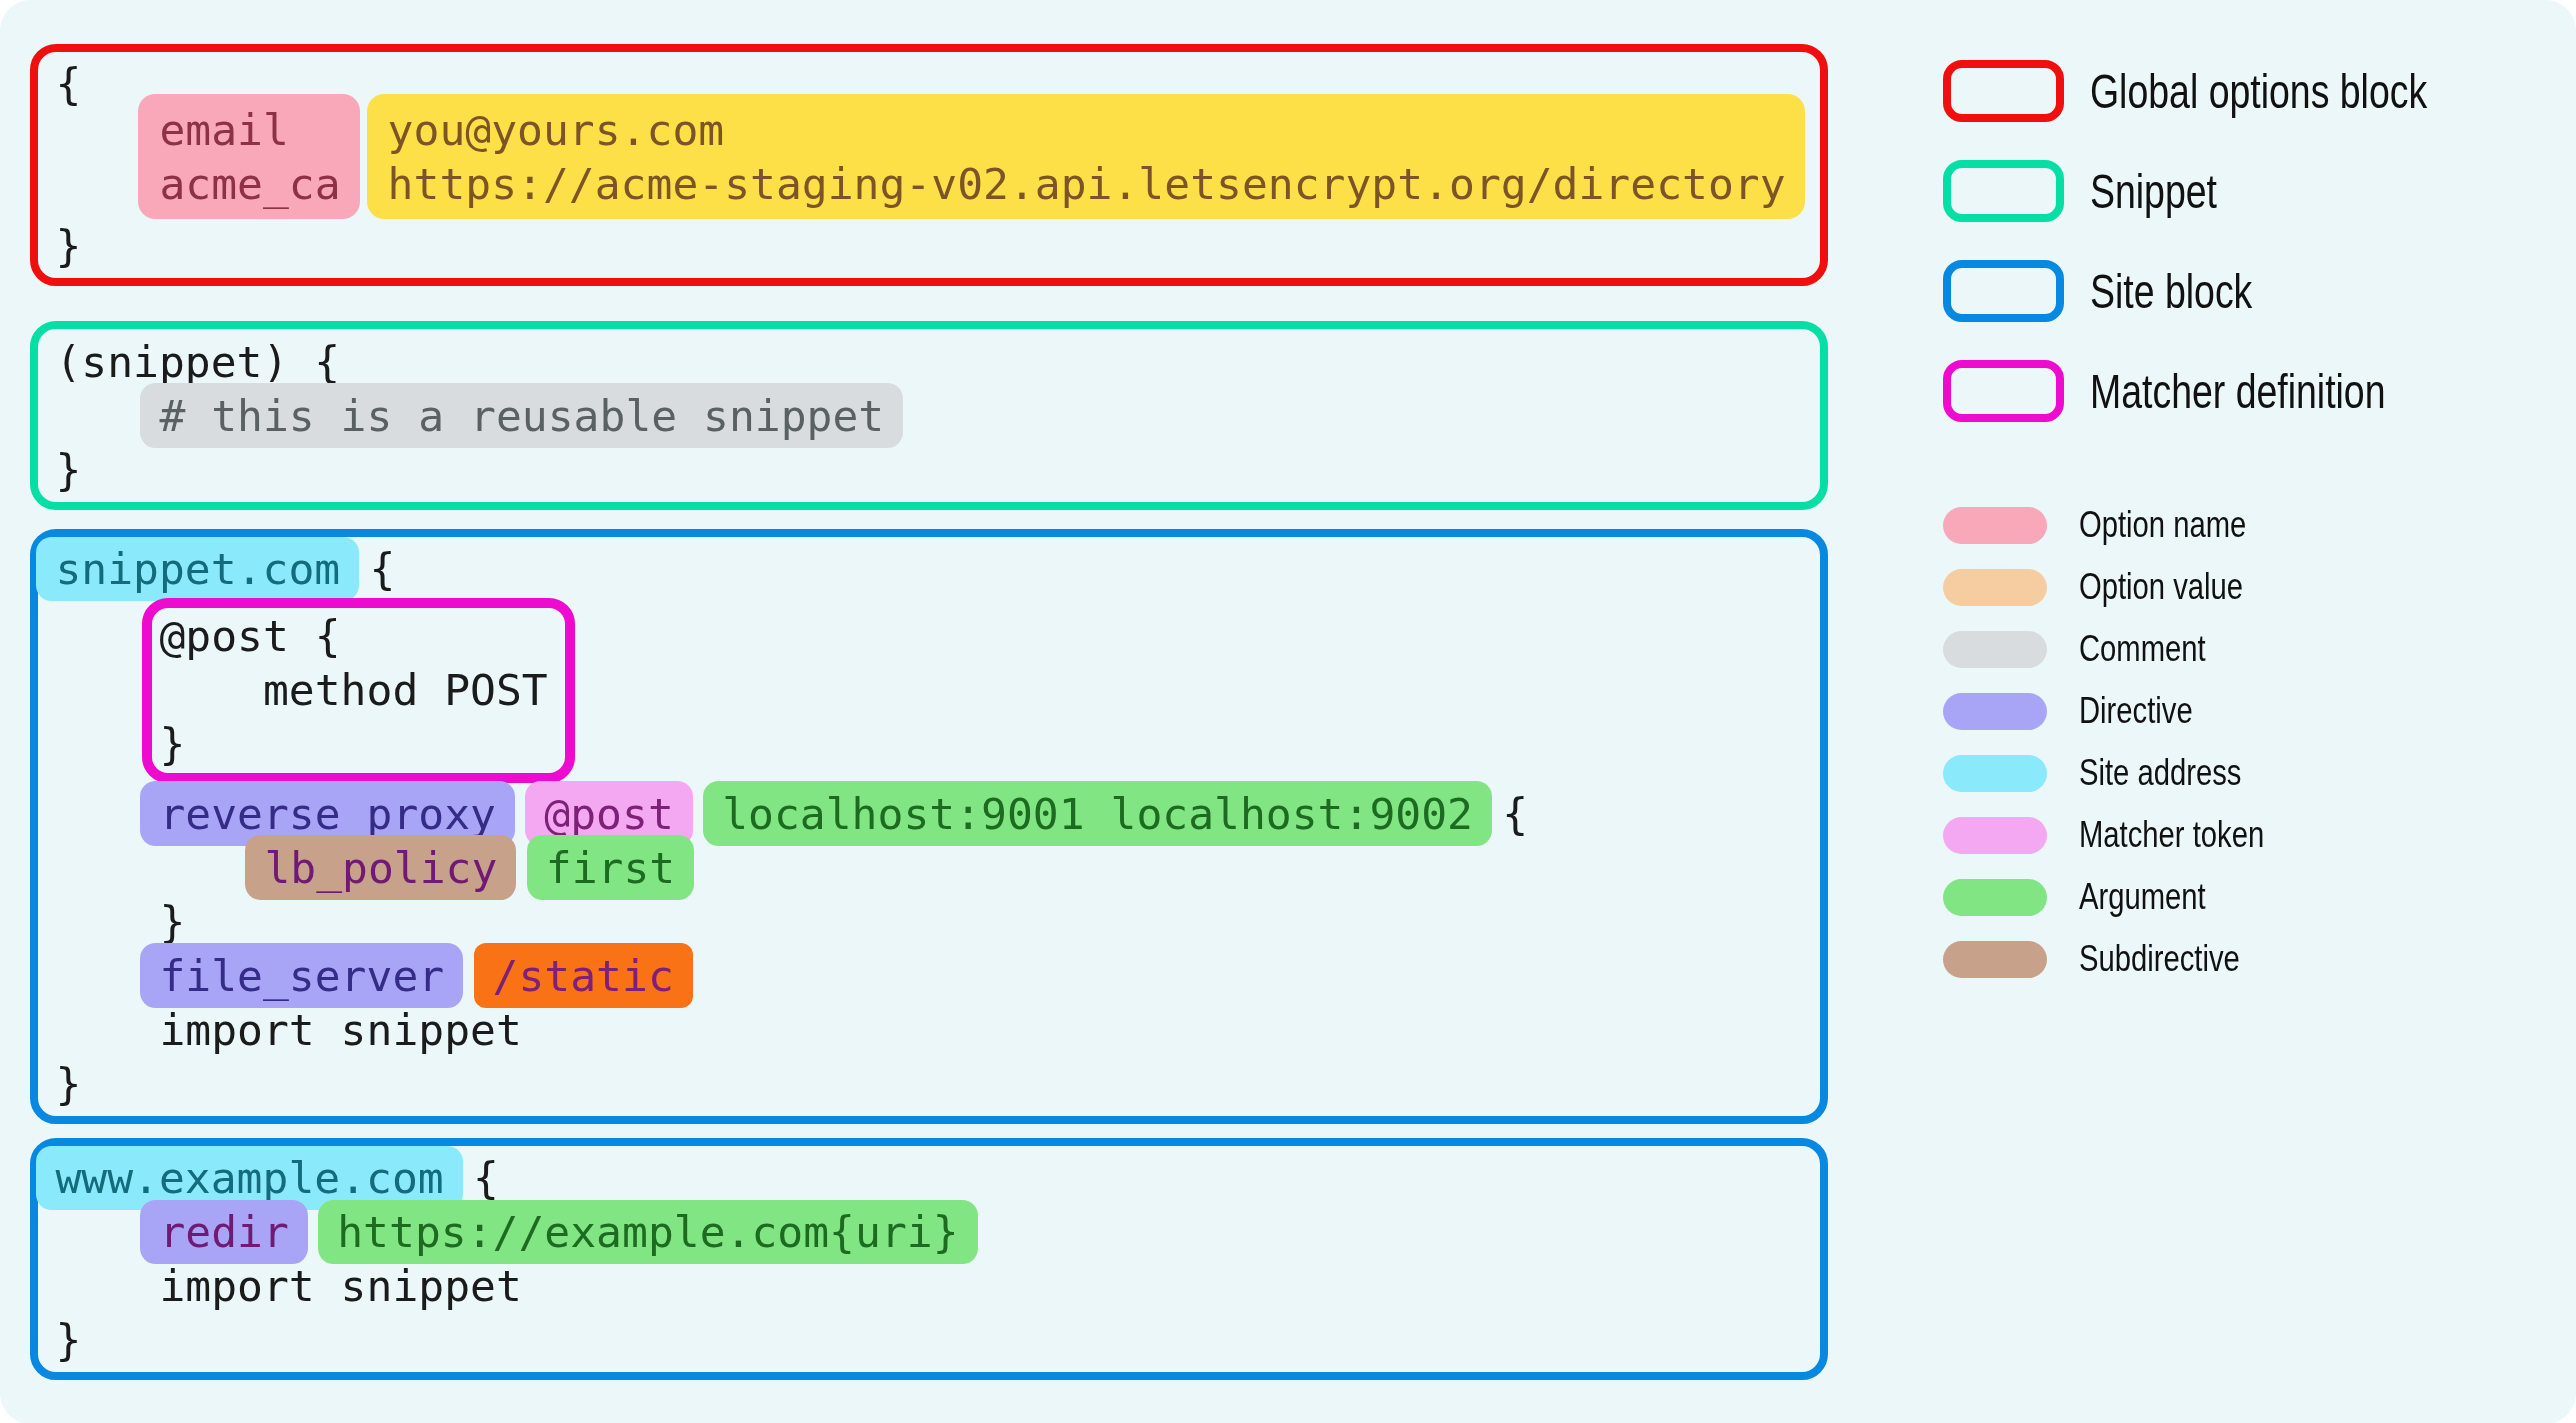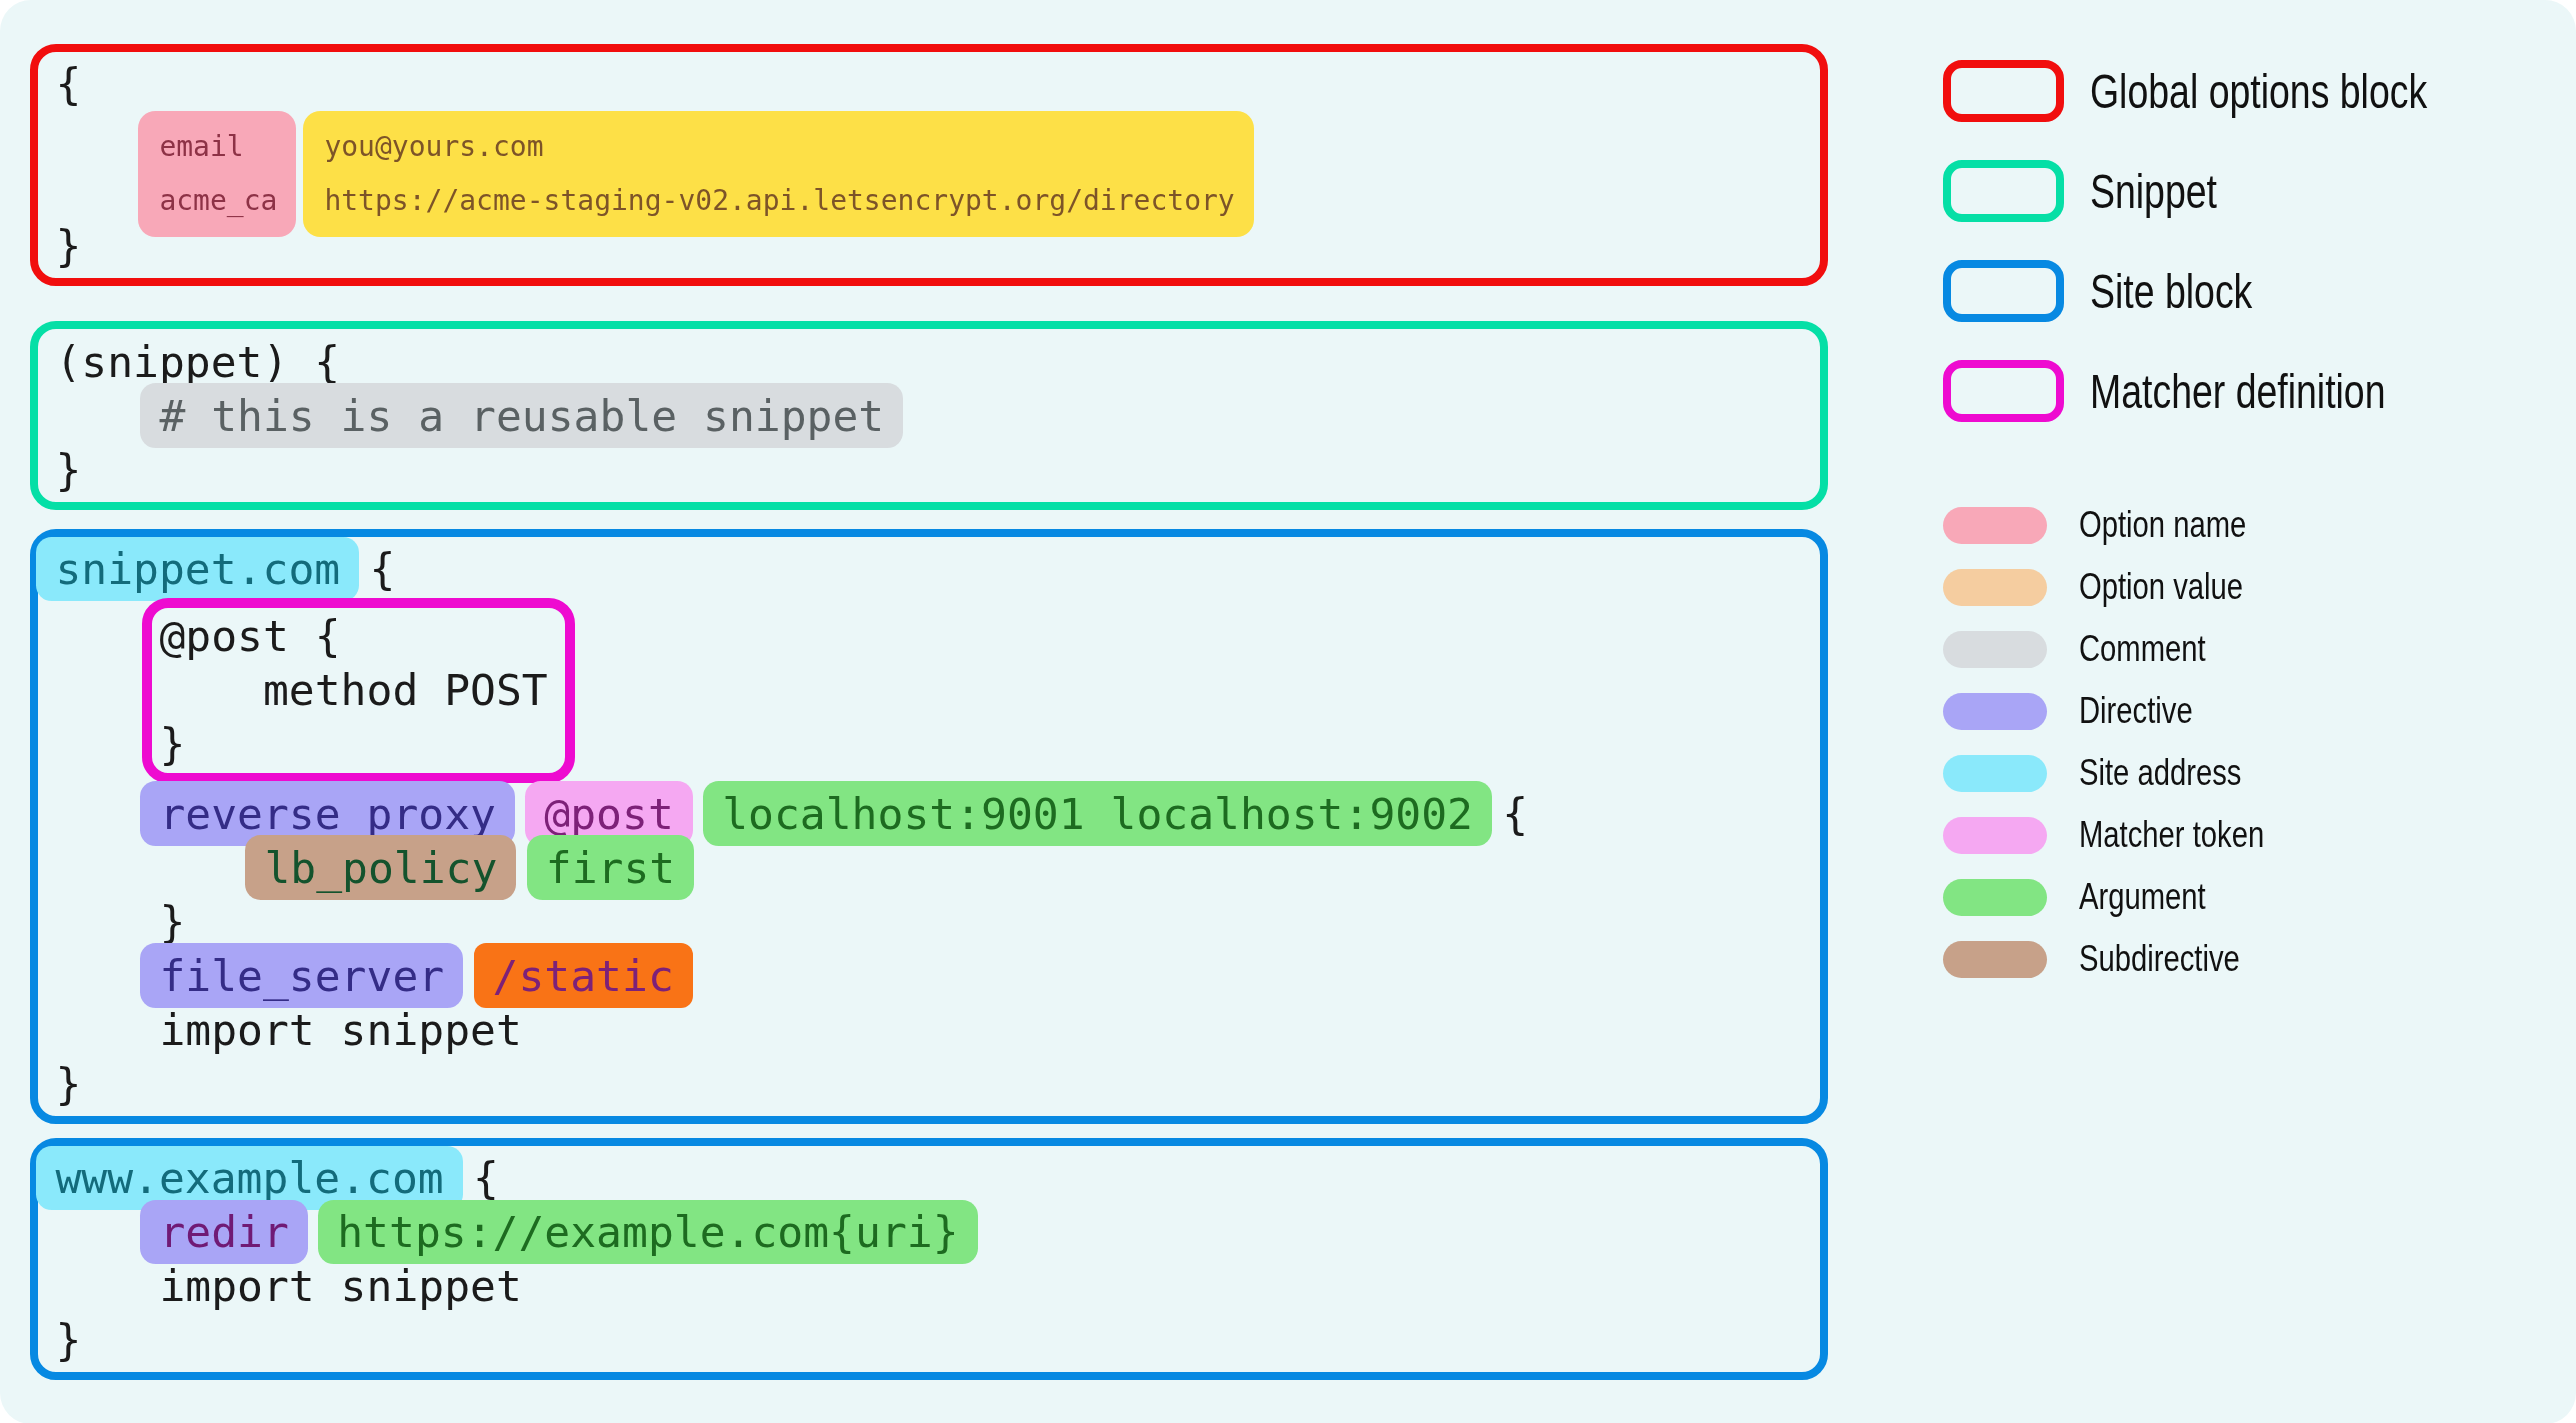--- a/index.html
+++ b/index.html
@@ -30,21 +30,21 @@
   }
   .tok-plain{white-space:pre;}
   .chip{
     display:inline-block;
     border-radius:15.7px;
     padding:5.2px 19px;
     line-height:54px;white-space:pre;
   }
   .code-line > .chip:first-child{margin-left:-19px;}
   
-  .pair-line{display:flex;align-items:flex-start;gap:7px;height:108px;font-size:28px;color:#1b1b1b;}
+  .pair-line{display:flex;align-items:flex-end;gap:7px;height:108px;font-size:43px;color:#1b1b1b;}
   .chip-stack{
     display:inline-flex;flex-direction:column;
     border-radius:17.4px;
     padding:8.7px 19px 8.7px 21px;
   }
   .pair-line > .chip-stack:first-child{margin-left:-21px;}
   .chip-stack div{line-height:54px;white-space:pre;}
   
   .box-row{display:block;}
   .matcher-box{
@@ -99,21 +99,21 @@
       </div>
       <div class="code-block mb-b" style="border-color: rgb(5, 223, 166);">
         <div class="code-line" style="padding-left: 0px;"><span class="tok-plain" style="color: rgb(27, 27, 27);">(snippet) {</span></div>
         <div class="code-line" style="padding-left: 104px;"><span class="chip" style="background: rgb(216, 220, 223); color: rgb(90, 97, 99);"># this is a reusable snippet</span></div>
         <div class="code-line" style="padding-left: 0px;"><span class="tok-plain" style="color: rgb(27, 27, 27);">}</span></div>
       </div>
       <div class="code-block mb-c" style="border-color: rgb(7, 137, 226);">
         <div class="code-line" style="padding-left: 0px;"><span class="chip" style="background: rgb(138, 233, 251); color: rgb(19, 107, 123);">snippet.com</span><span class="tok-plain" style="color: rgb(27, 27, 27);">{</span></div>
         <div class="box-row"><div class="matcher-box" style="border-color: rgb(238, 11, 208);"><div class="code-line"><span class="tok-plain" style="color: rgb(27, 27, 27);">@post {</span></div><div class="code-line"><span class="tok-plain" style="color: rgb(27, 27, 27);">    method POST</span></div><div class="code-line"><span class="tok-plain" style="color: rgb(27, 27, 27);">}</span></div></div></div>
         <div class="code-line" style="padding-left: 104px;"><span class="chip" style="background: rgb(169, 165, 246); color: rgb(52, 44, 134);">reverse_proxy</span><span class="chip" style="background: rgb(245, 168, 242); color: rgb(125, 33, 120);">@post</span><span class="chip" style="background: rgb(130, 229, 131); color: rgb(29, 107, 32);">localhost:9001 localhost:9002</span><span class="tok-plain" style="color: rgb(27, 27, 27);">{</span></div>
-        <div class="code-line" style="padding-left: 209px;"><span class="chip" style="background: rgb(199, 161, 137); color: #14532d;">lb_policy</span><span class="chip" style="background: rgb(130, 229, 131); color: rgb(29, 107, 32);">first</span></div>
+        <div class="code-line" style="padding-left: 209px;"><span class="chip" style="background: rgb(199, 161, 137); color: #701a75;">lb_policy</span><span class="chip" style="background: rgb(130, 229, 131); color: rgb(29, 107, 32);">first</span></div>
         <div class="code-line" style="padding-left: 104px;"><span class="tok-plain" style="color: rgb(27, 27, 27);">}</span></div>
         <div class="code-line" style="padding-left: 104px;"><span class="chip" style="background: rgb(169, 165, 246); color: rgb(52, 44, 134);">file_server</span><span class="chip" style="background: #f97316; color: rgb(125, 33, 120); border-radius: 12px;">/static</span></div>
         <div class="code-line" style="padding-left: 104px;"><span class="tok-plain" style="color: rgb(27, 27, 27);">import snippet</span></div>
         <div class="code-line" style="padding-left: 0px;"><span class="tok-plain" style="color: rgb(27, 27, 27);">}</span></div>
       </div>
       <div class="code-block " style="border-color: rgb(7, 137, 226);">
         <div class="code-line" style="padding-left: 0px;"><span class="chip" style="background: rgb(138, 233, 251); color: rgb(19, 107, 123);">www.example.com</span><span class="tok-plain" style="color: rgb(27, 27, 27);">{</span></div>
         <div class="code-line" style="padding-left: 104px;"><span class="chip" style="background: rgb(169, 165, 246); color: #701a75;">redir</span><span class="chip" style="background: rgb(130, 229, 131); color: rgb(29, 107, 32);">https://example.com{uri}</span></div>
         <div class="code-line" style="padding-left: 104px;"><span class="tok-plain" style="color: rgb(27, 27, 27);">import snippet</span></div>
         <div class="code-line" style="padding-left: 0px;"><span class="tok-plain" style="color: rgb(27, 27, 27);">}</span></div>

